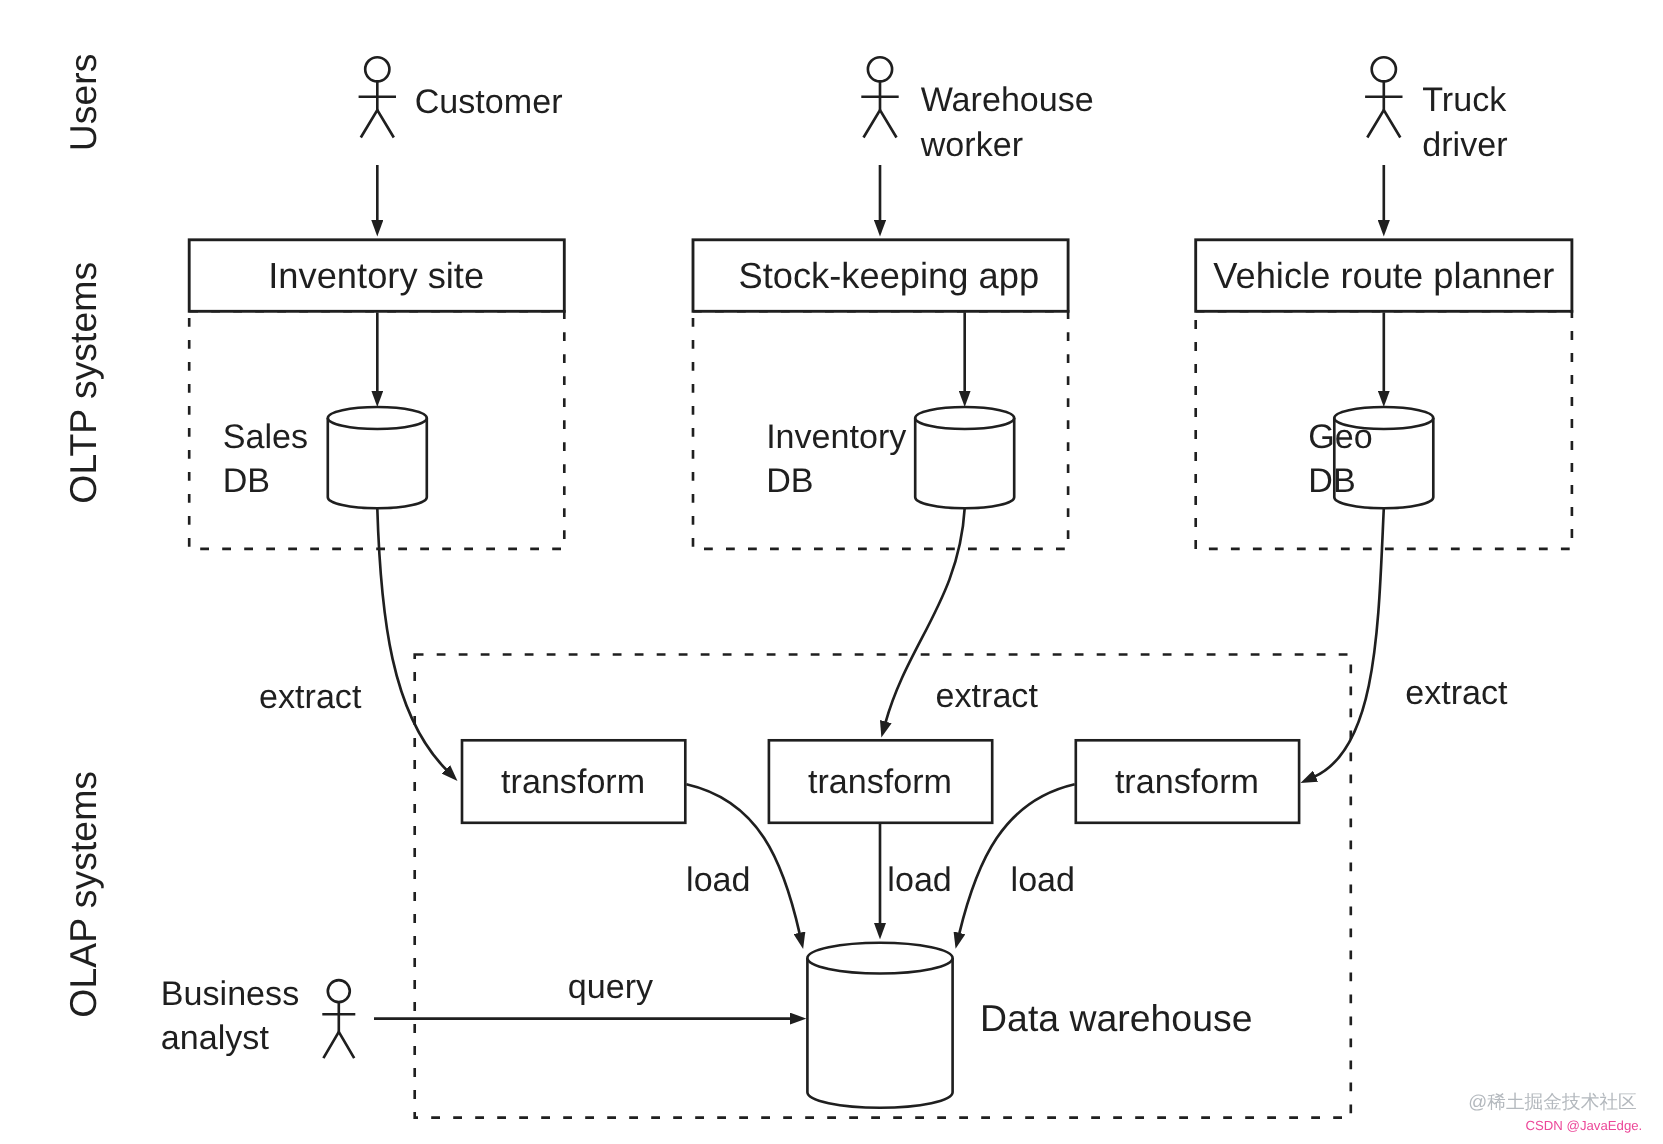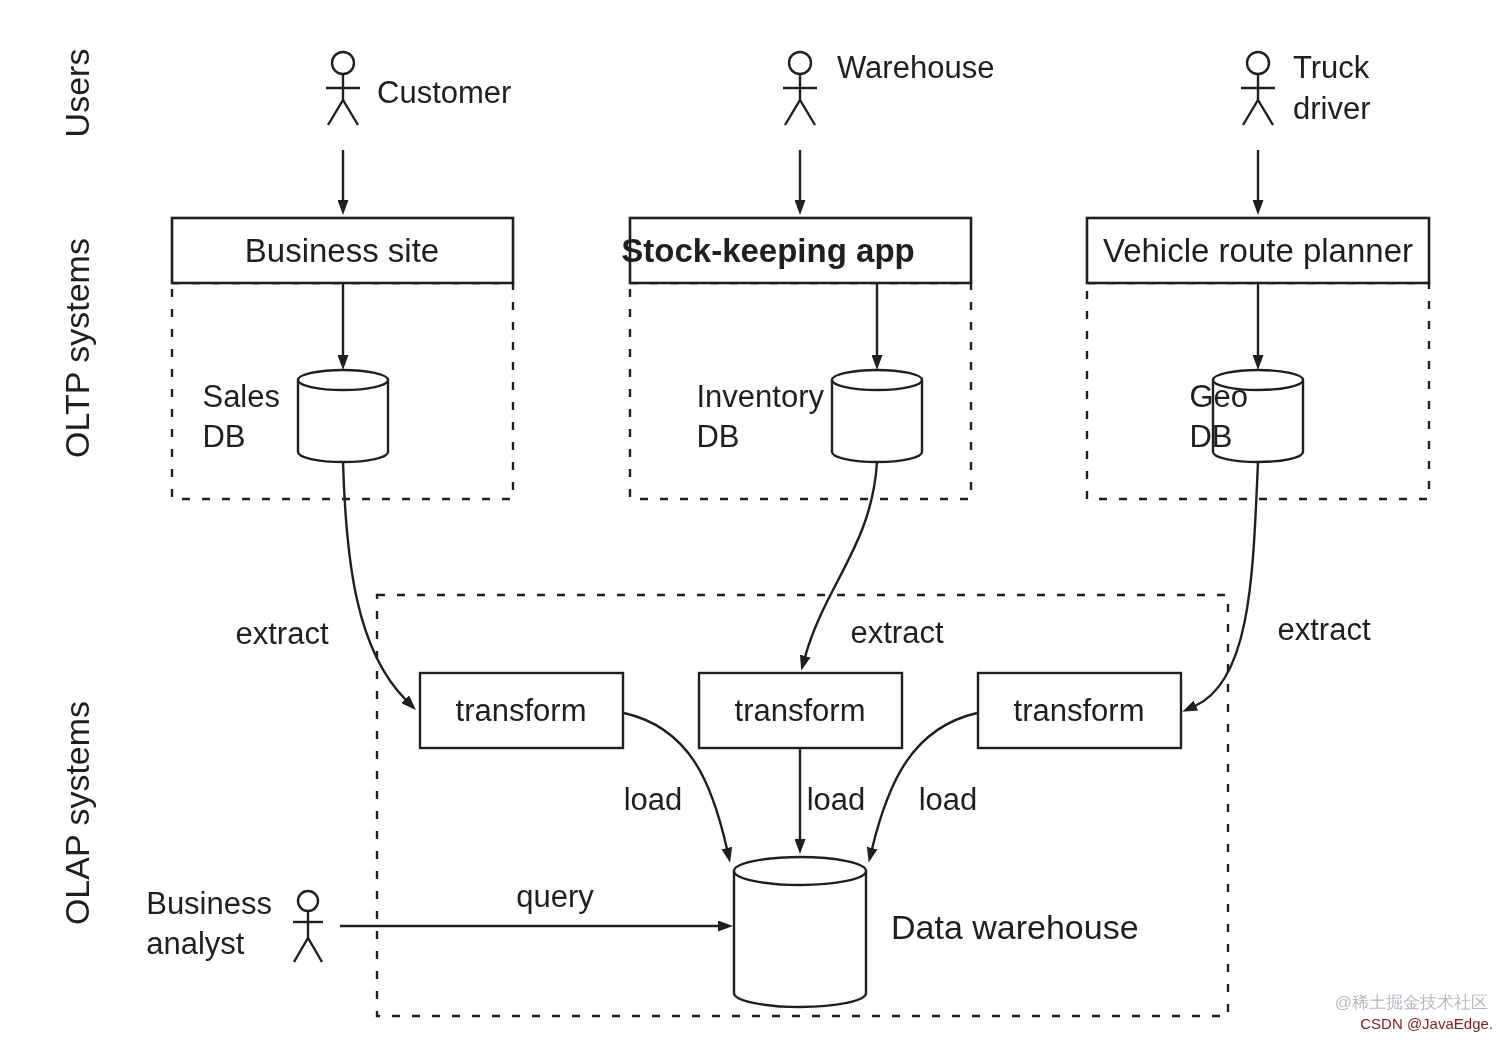--- a/index.html
+++ b/index.html
@@ -17,23 +17,23 @@
   .cc  { transform: translate(-50%, -50%); }          
   .lc  { transform: translateY(-50%); }               
   .rc  { transform: translate(-100%, -50%); text-align: right; }
   .rt  { transform: translateX(-100%); text-align: left; }
   .fs31 { font-size: 31px; }
   .fs33 { font-size: 33px; }
   .fs34 { font-size: 34px; }
   .lane { font-size: 34px; }
   .rot { transform: translate(-50%, -50%) rotate(-90deg); }
   .twoline { line-height: 40px; }
-  .actorlines { line-height: 41px; }
+  .actorlines { line-height: 41px; margin-top: 23px; }
   .wm1 { font-size: 17px; color: #b4b9be; }
-  .wm2 { font-size: 15px; color: #7f1d1d; }
+  .wm2 { font-size: 12px; color: #ec4899; }
 </style>
 </head>
 <body>
 
 <div class="canvas">
 
   <svg class="layer" width="1512" height="1040" viewBox="0 0 1512 1040">
     <defs>
       <marker id="ah" viewBox="0 0 15 11" refX="1" refY="5.5" markerWidth="15" markerHeight="11" markerUnits="userSpaceOnUse" orient="auto">
         <path d="M0 0 L15 5.5 L0 11 Z" fill="#1f1f1f"></path>
@@ -116,28 +116,29 @@
     </g>
   </svg>
 
   <div class="abs lane rot" style="left:77px; top:93px;">Users</div>
   <div class="abs lane rot" style="left:77px; top:348px;">OLTP systems</div>
   <div class="abs lane rot" style="left:77px; top:813px;">OLAP systems</div>
 
   <div class="abs fs31 lc" style="left:377px; top:93px;">Customer</div>
   <div class="abs fs31 actorlines" style="left:837px; top:47px;">
     <div>Warehouse</div>
+    <div>worker</div>
   </div>
   <div class="abs fs31 actorlines" style="left:1293px; top:47px;">
     <div>Truck</div>
     <div>driver</div>
   </div>
 
-  <div class="abs fs33 cc" style="left:342px; top:251px;">Business site</div>
-  <div class="abs fs33 cc" style="left:768px; top:251px;font-weight:bold;">Stock-keeping app</div>
+  <div class="abs fs33 cc" style="left:342px; top:251px;">Inventory site</div>
+  <div class="abs fs33 cc" style="left:808px; top:251px;">Stock-keeping app</div>
   <div class="abs fs33 cc" style="left:1258px; top:251px;">Vehicle route planner</div>
 
   <div class="abs fs31 twoline rt" style="left:280px; top:377px;">
     <div>Sales</div>
     <div>DB</div>
   </div>
   <div class="abs fs31 twoline rt" style="left:812px; top:377px;margin-left:12px;">
     <div>Inventory</div>
     <div>DB</div>
   </div>

